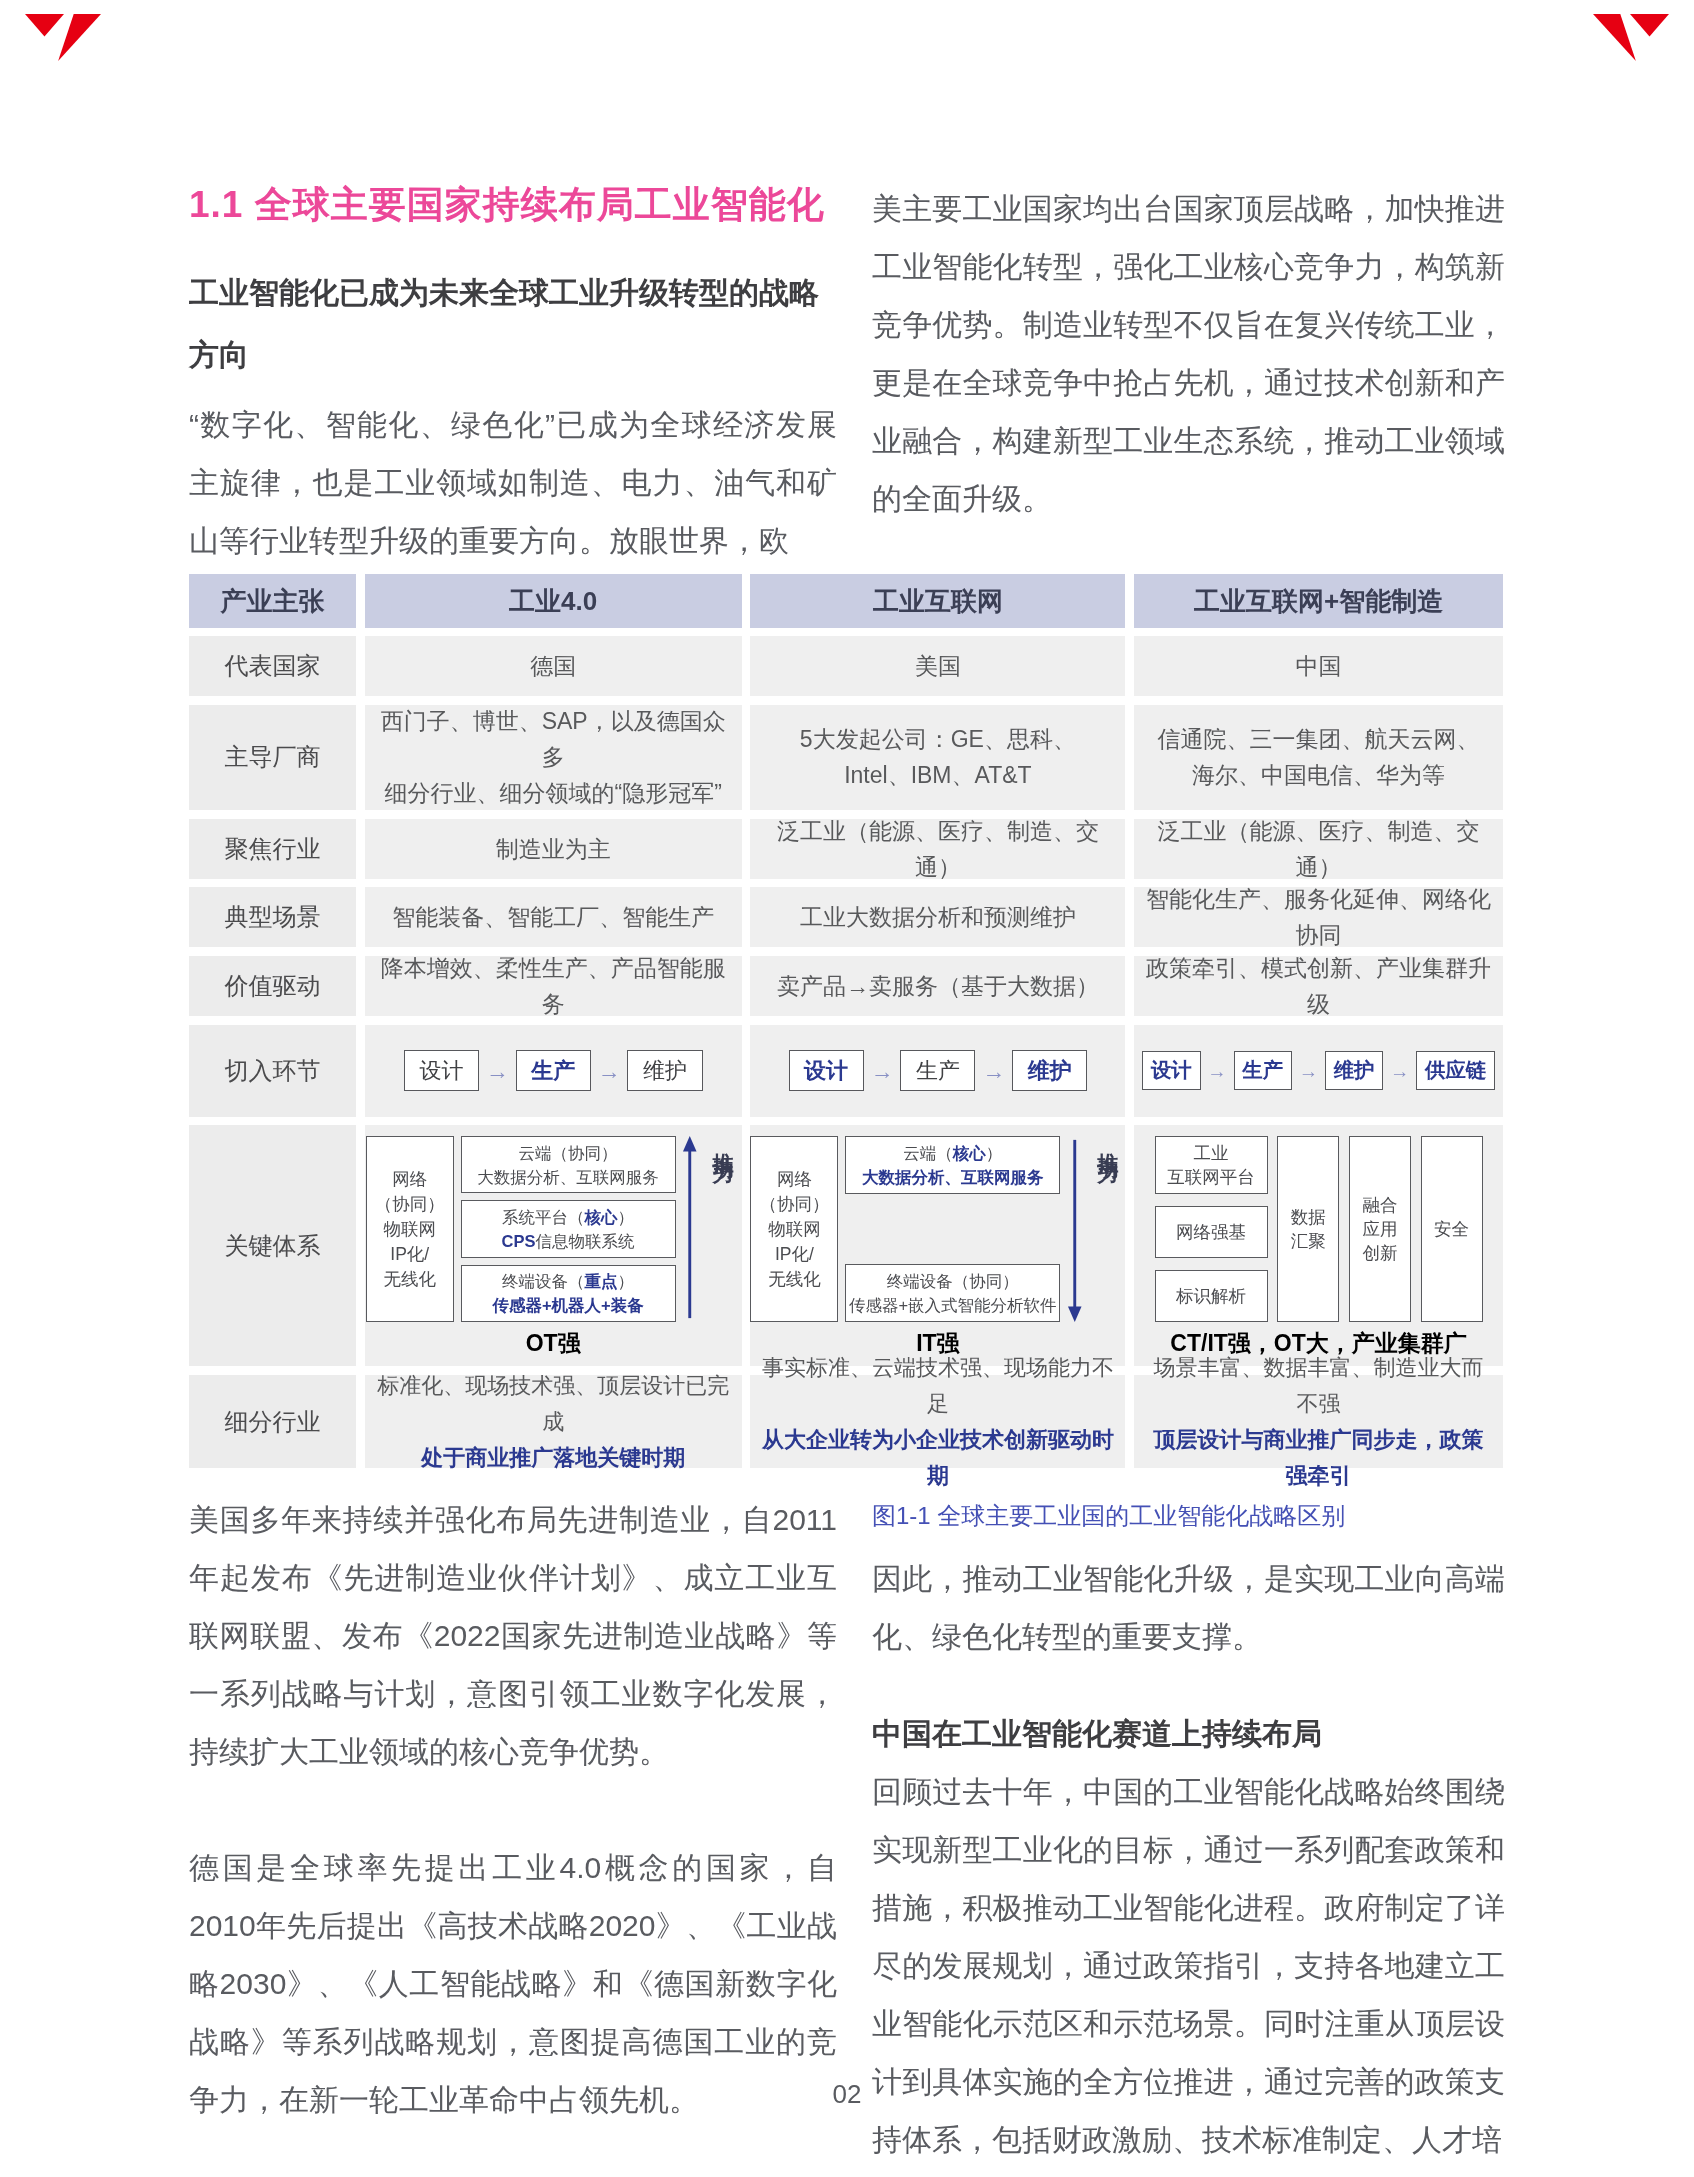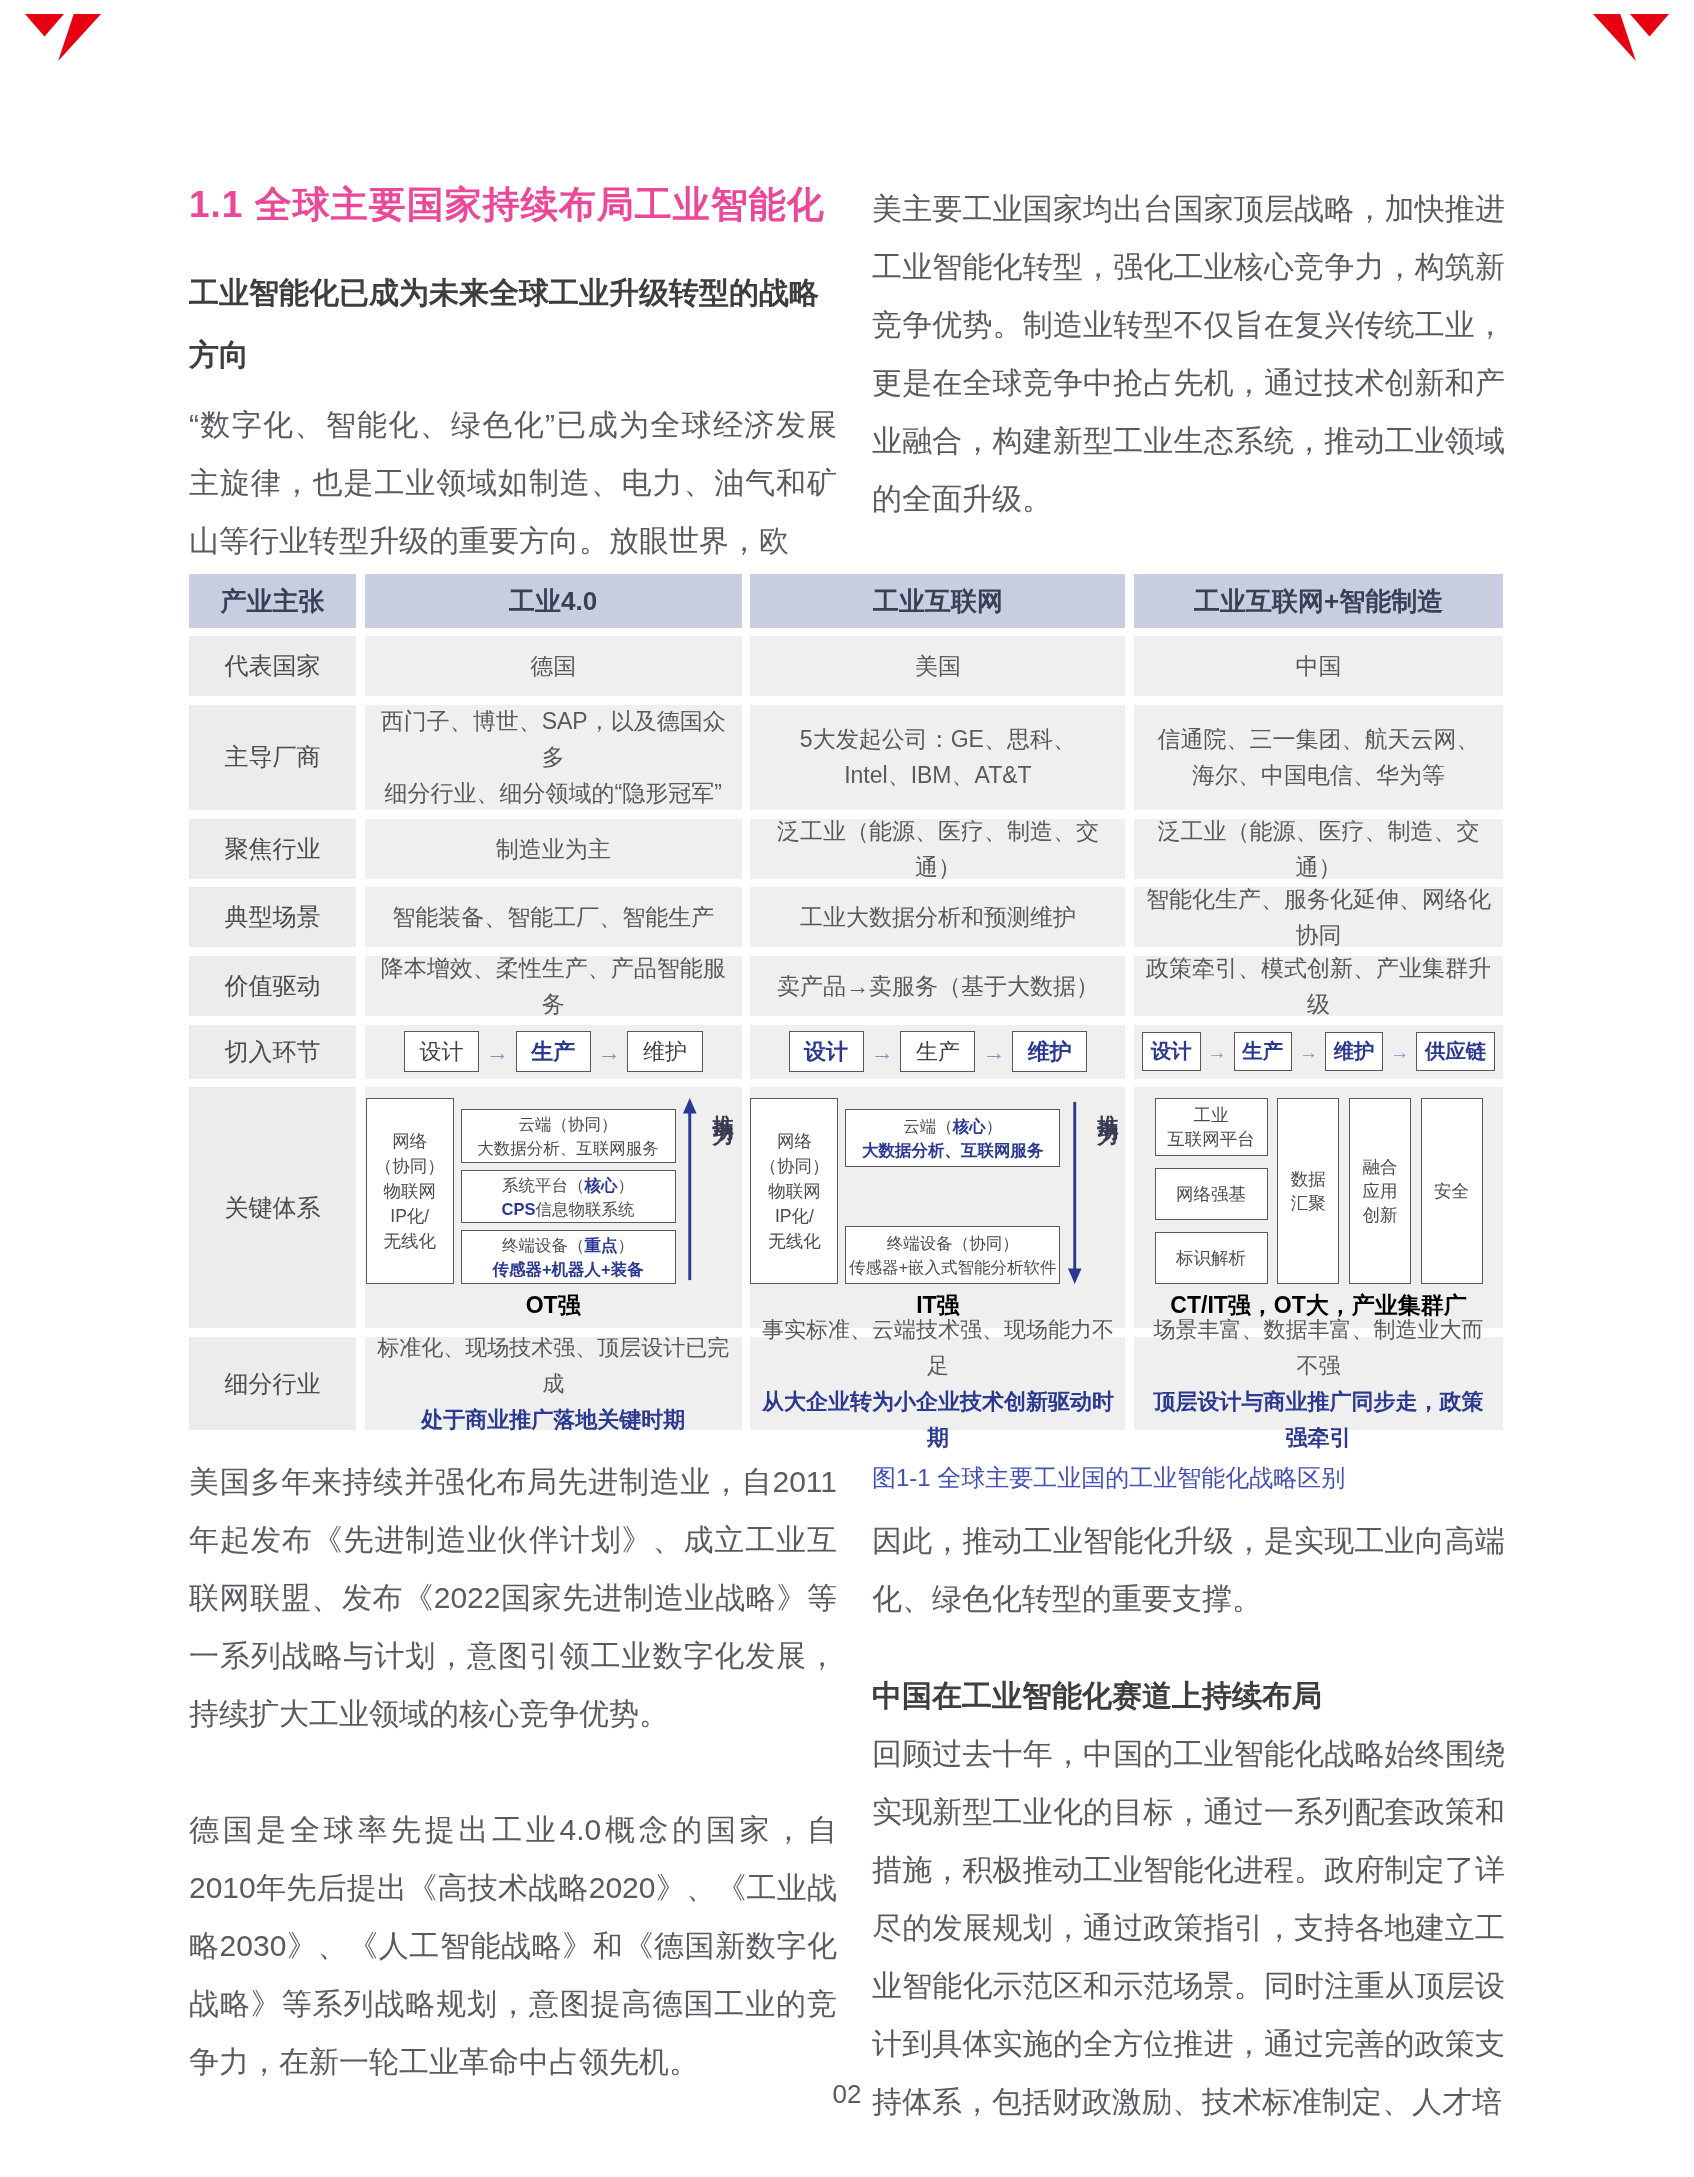--- a/index.html
+++ b/index.html
@@ -47,21 +47,21 @@
     font-size:23px;line-height:36px;color:#58595b;
     white-space:pre-line;
     box-sizing:border-box;
     padding:3.9px 9.7px;
   }
   .lab{background:#ececec;color:#4b4b4d;font-size:24px;}
   .hdr{background:#c9cde2;color:#3b3f55;font-weight:bold;font-size:26px;}
   .r-hdr{height:54px;}
   .r-s{height:60px;}
   .r-vendors{height:105px;}
-  .r-entry{height:54px;}
+  .r-entry{height:92px;}
   .r-key{height:241px;}
   .r-stage{height:93px;}
 
   .em{color:#2b3990;font-weight:bold;}
 
   
   .chain{flex-direction:row;gap:6.8px;}
   .ebox{
     border:1.9px solid #57585c;background:#ffffff;
     padding:5.8px 14.6px;font-size:22px;line-height:27px;color:#404144;white-space:nowrap;
@@ -72,21 +72,21 @@
   .compact .earrow{font-size:19.4px;}
 
   
   .keycell{justify-content:center;padding:7.8px;}
   .kdiag{display:flex;flex-direction:row;align-items:stretch;justify-content:center;gap:6.8px;height:186px;}
   .sidebox{
     border:1.9px solid #595a5e;background:#fff;width:88px;
     display:flex;align-items:center;justify-content:center;text-align:center;
     font-size:17.5px;line-height:25px;color:#4b4c50;white-space:pre-line;box-sizing:border-box;
   }
-  .stack{display:flex;flex-direction:column;gap:7px;width:215px;margin-top:11px;}
+  .stack{display:flex;flex-direction:column;gap:7px;width:215px;}
   .stack.spread{justify-content:space-between;}
   .sbox{
     border:1.9px solid #595a5e;background:#fff;flex:1;
     display:flex;flex-direction:column;align-items:center;justify-content:center;
     font-size:16.5px;line-height:24px;color:#4b4c50;text-align:center;box-sizing:border-box;
     white-space:nowrap;
   }
   .stack.spread .sbox{flex:0 0 auto;padding:3.9px 0;}
   .driver{
     writing-mode:vertical-rl;text-orientation:upright;

